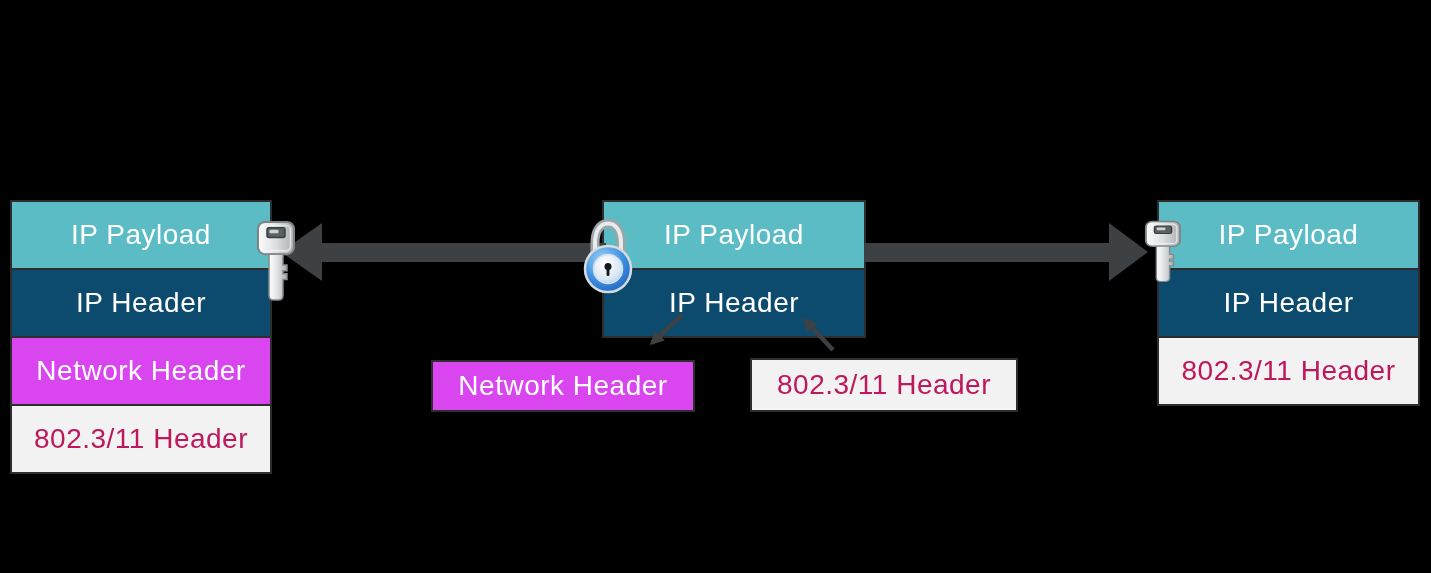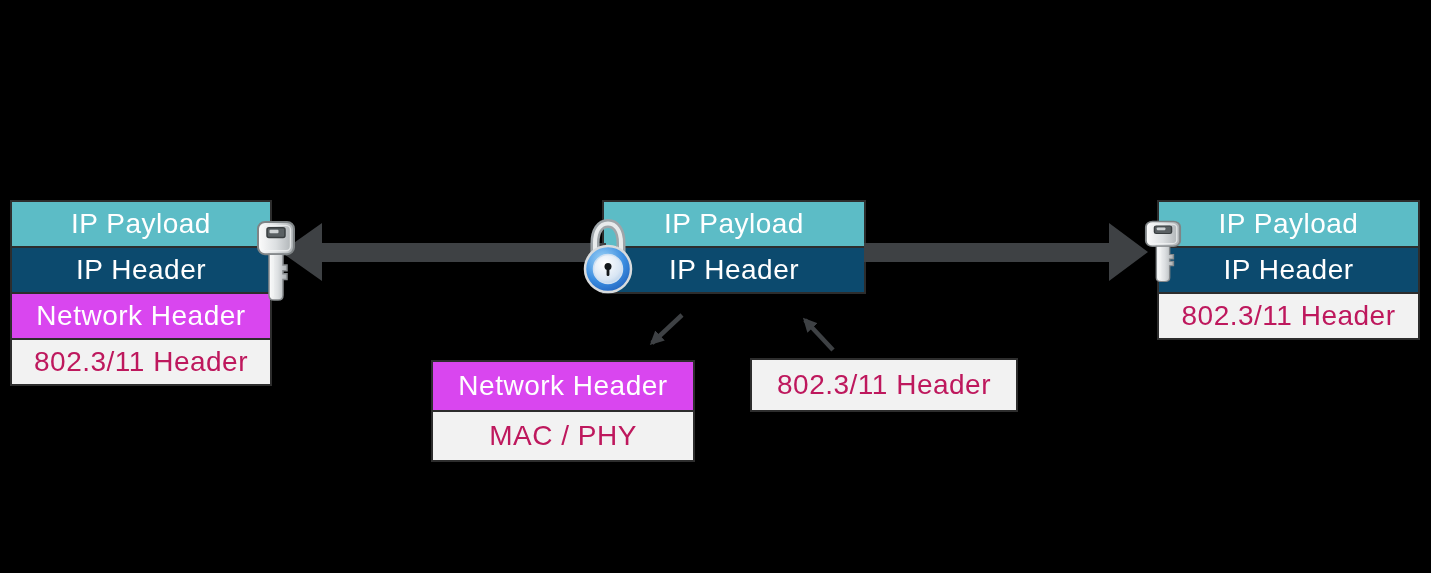--- a/index.html
+++ b/index.html
@@ -6,21 +6,21 @@
   .canvas{
     position:relative;
     width:1431px;height:573px;
     background:#000;
     overflow:hidden;
     font-family:"Liberation Sans","DejaVu Sans",sans-serif;
   }
   .stack{position:absolute;display:flex;flex-direction:column;}
   .row{
     box-sizing:border-box;
-    height:48px;
+    height:70px;
     border:2px solid #2d2d2d;
     margin-top:-2px;
     display:flex;align-items:center;justify-content:center;
     font-size:28px;
     color:#ffffff;
     white-space:nowrap;
     letter-spacing:0.5px;
   }
   .row:first-child{margin-top:0;}
   .c-payload{background:#5cbcc6;}
@@ -50,21 +50,20 @@
   </div>
 
   <div class="stack" style="left:1157px;top:200px;width:263px;">
     <div class="row c-payload">IP Payload</div>
     <div class="row c-header">IP Header</div>
     <div class="row c-plain">802.3/11 Header</div>
   </div>
 
   <div class="stack lower" style="left:431px;top:360px;width:264px;">
     <div class="row c-network">Network Header</div>
-    <div class="row c-plain">MAC / PHY</div>
   </div>
 
   <div class="stack single" style="left:750px;top:358px;width:268px;">
     <div class="row c-plain">802.3/11 Header</div>
   </div>
 
   <svg class="overlay" width="1431" height="573" viewBox="0 0 1431 573">
     <defs>
       <marker id="ah" markerUnits="userSpaceOnUse" markerWidth="16" markerHeight="14" refX="11" refY="7" orient="auto">
         <path d="M0,0 L14,7 L0,14 Z" fill="#3e4144"></path>

